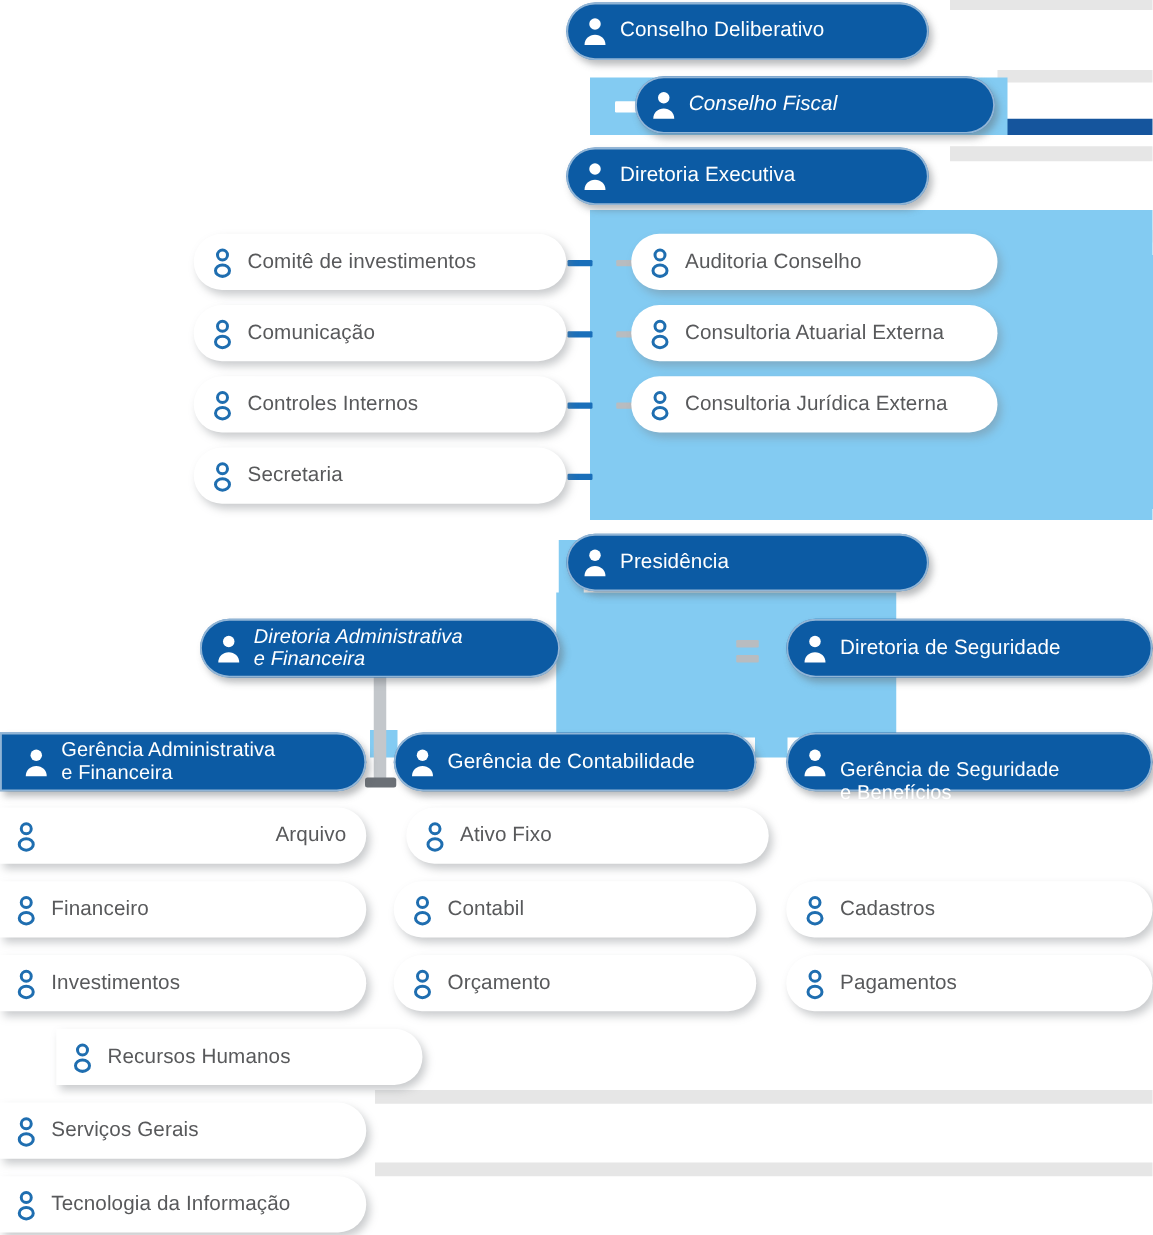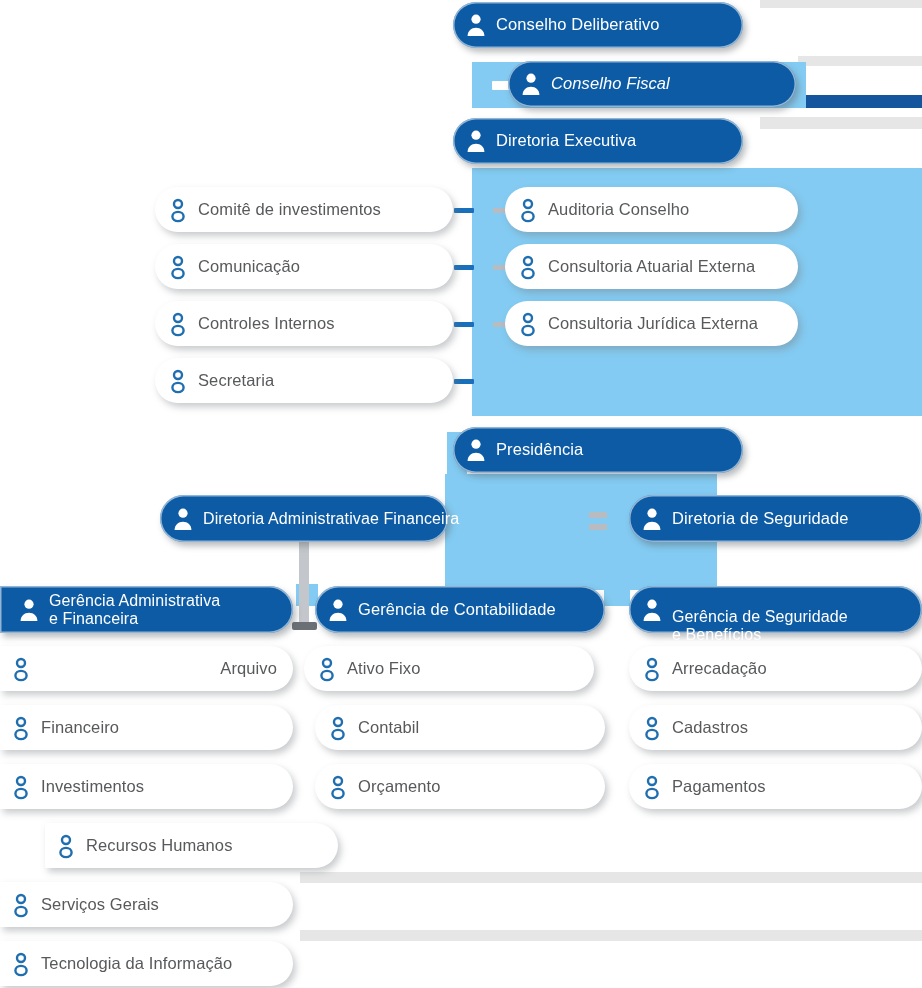--- a/index.html
+++ b/index.html
@@ -226,21 +226,21 @@
       <path d="M2.6 24c0-4.9 3.8-8.2 8.4-8.2s8.4 3.3 8.4 8.2z"></path>
     </svg>
     <span class="lbl">Presidência</span>
   </div>
 
   <div class="node dark" style="left:160px; top:495px; width:288px; height:47px;">
     <svg class="ico" viewBox="0 0 22 26">
       <circle cx="11" cy="7.2" r="4.6"></circle>
       <path d="M2.6 24c0-4.9 3.8-8.2 8.4-8.2s8.4 3.3 8.4 8.2z"></path>
     </svg>
-    <span style="display:flex; flex-direction:row;">
+    <span style="display:flex; flex-direction:column;font-style:italic;">
       <span class="lbl two">Diretoria Administrativa</span>
       <span class="lbl two">e Financeira</span>
     </span>
   </div>
 
   <div class="node dark" style="left:629px; top:495px; width:293px; height:47px;">
     <svg class="ico" viewBox="0 0 22 26">
       <circle cx="11" cy="7.2" r="4.6"></circle>
       <path d="M2.6 24c0-4.9 3.8-8.2 8.4-8.2s8.4 3.3 8.4 8.2z"></path>
     </svg>
@@ -313,21 +313,21 @@
     <span class="lbl">Serviços Gerais</span>
   </div>
   <div class="node light clipleft" style="left:0px; top:941px; width:293px; height:45px; padding-left:10px;">
     <svg class="ico" viewBox="0 0 22 26">
       <circle cx="11" cy="7" r="4"></circle>
         <ellipse cx="11" cy="19.5" rx="5.6" ry="4.6"></ellipse>
     </svg>
     <span class="lbl">Tecnologia da Informação</span>
   </div>
 
-  <div class="node light" style="left:304px; top:646px; width:290px; height:45px;">
+  <div class="node light" style="left:325px; top:646px; width:290px; height:45px;">
     <svg class="ico" viewBox="0 0 22 26">
       <circle cx="11" cy="7" r="4"></circle>
         <ellipse cx="11" cy="19.5" rx="5.6" ry="4.6"></ellipse>
     </svg>
     <span class="lbl">Ativo Fixo</span>
   </div>
   <div class="node light" style="left:315px; top:705px; width:290px; height:45px;">
     <svg class="ico" viewBox="0 0 22 26">
       <circle cx="11" cy="7" r="4"></circle>
         <ellipse cx="11" cy="19.5" rx="5.6" ry="4.6"></ellipse>
@@ -335,27 +335,20 @@
     <span class="lbl">Contabil</span>
   </div>
   <div class="node light" style="left:315px; top:764px; width:290px; height:45px;">
     <svg class="ico" viewBox="0 0 22 26">
       <circle cx="11" cy="7" r="4"></circle>
         <ellipse cx="11" cy="19.5" rx="5.6" ry="4.6"></ellipse>
     </svg>
     <span class="lbl">Orçamento</span>
   </div>
 
-  <div class="node light" style="left:629px; top:646px; width:293px; height:45px;">
-    <svg class="ico" viewBox="0 0 22 26">
-      <circle cx="11" cy="7" r="4"></circle>
-        <ellipse cx="11" cy="19.5" rx="5.6" ry="4.6"></ellipse>
-    </svg>
-    <span class="lbl">Arrecadação</span>
-  </div>
   <div class="node light" style="left:629px; top:705px; width:293px; height:45px;">
     <svg class="ico" viewBox="0 0 22 26">
       <circle cx="11" cy="7" r="4"></circle>
         <ellipse cx="11" cy="19.5" rx="5.6" ry="4.6"></ellipse>
     </svg>
     <span class="lbl">Cadastros</span>
   </div>
   <div class="node light" style="left:629px; top:764px; width:293px; height:45px;">
     <svg class="ico" viewBox="0 0 22 26">
       <circle cx="11" cy="7" r="4"></circle>

